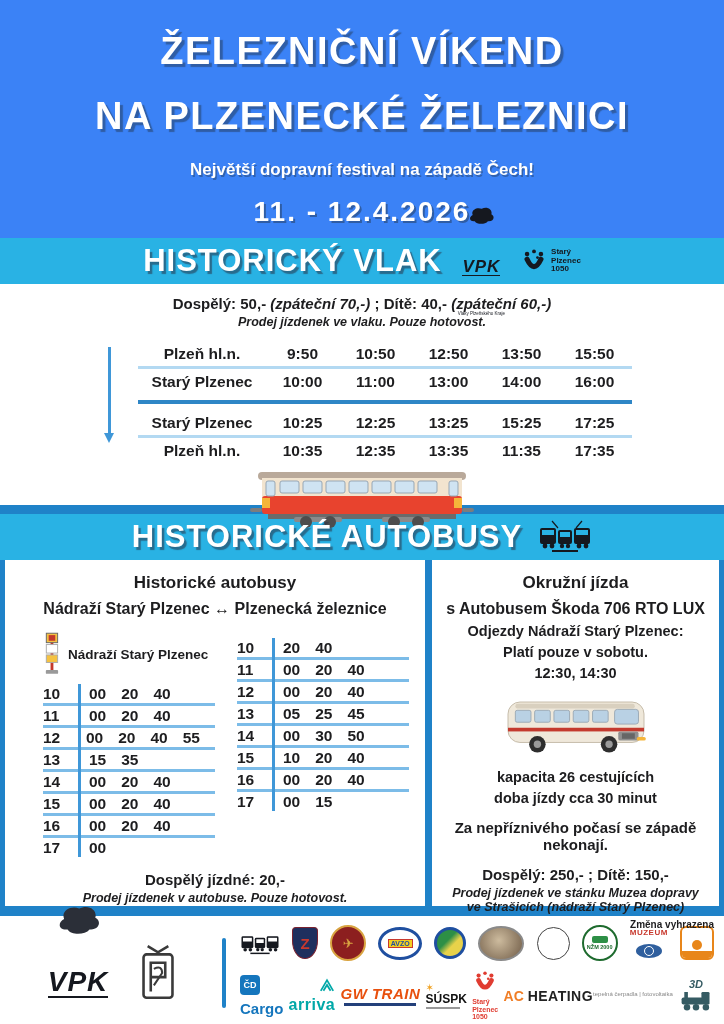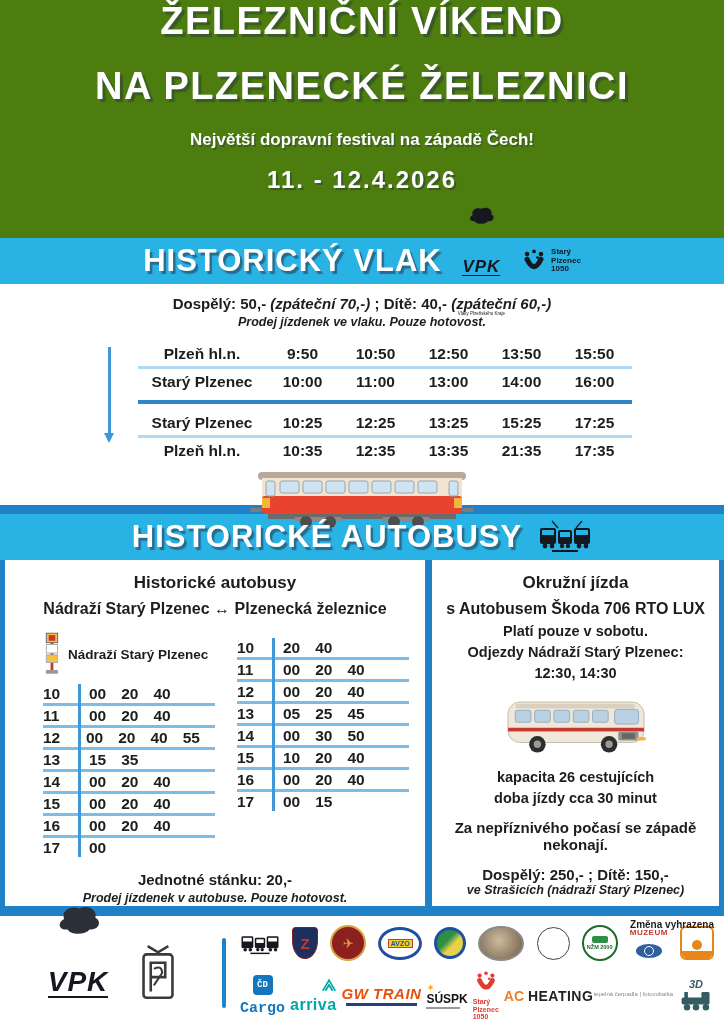--- a/index.html
+++ b/index.html
@@ -1,25 +1,25 @@
 <!DOCTYPE html>
 <html><head>
 <meta charset="utf-8">
 <style>
   html,body{margin:0;padding:0;background:#e9e9e9;}
   .poster{position:relative;width:724px;height:1024px;margin:0 auto;background:#fff;
     font-family:"Liberation Sans",sans-serif;color:#1d1d1f;overflow:hidden;}
 
   
-  .hero{height:238px;background:#4d7c0f;color:#fff;text-align:center;box-sizing:border-box;}
+  .hero{height:238px;background:#3b82f6;color:#fff;text-align:center;padding-top:30px;box-sizing:border-box;}
   .hero-title{font-size:38px;font-weight:bold;letter-spacing:1.5px;margin:0;
     text-shadow:3px 3px 1px rgba(33,48,66,.45);}
   .hero-title.l2{margin-top:22px;}
   .hero-sub{font-size:17px;font-weight:bold;margin-top:22px;text-shadow:1.5px 1.5px 0 rgba(33,48,66,.4);}
-  .hero-date{font-size:24px;font-weight:bold;margin-top:16px;letter-spacing:2px;text-shadow:2px 2px 0 rgba(33,48,66,.45);}
+  .hero-date{font-size:28px;font-weight:bold;margin-top:16px;letter-spacing:2px;text-shadow:2px 2px 0 rgba(33,48,66,.45);}
 
   
   .band{height:46px;background:#29b2e4;display:flex;align-items:center;justify-content:center;gap:16px;}
   .band-title{font-size:31px;font-weight:bold;color:#fff;letter-spacing:1px;
     text-shadow:2.5px 3px 1px rgba(40,50,70,.55);}
   .mini-logo{display:flex;flex-direction:column;align-items:center;line-height:1;gap:34px;}
   .vpk-abbr{font-size:17px;font-weight:bold;font-style:italic;color:#15181f;letter-spacing:1px;
     border-bottom:1.5px solid #15181f;}
   .vpk-sub{font-size:4.5px;color:#15181f;margin-top:1.5px;}
   .sp-logo{display:flex;align-items:center;gap:4px;}
@@ -102,21 +102,21 @@
   .nzm span{font-size:5.5px;font-weight:bold;color:#1e6b2e;}
   .muzeum{display:flex;flex-direction:column;align-items:center;gap:7px;}
   .muzeum .arc{font-size:8px;font-weight:bold;color:#c8392e;letter-spacing:.5px;}
   .muzeum .wheel{width:26px;height:14px;border-radius:50%;background:#2f5f9e;display:flex;align-items:center;justify-content:center;}
   .muzeum .wheel i{width:8px;height:8px;border-radius:50%;border:1.5px solid #fff;display:block;}
   .vespa{width:30px;height:30px;border:2px solid #e8861a;border-radius:6px;background:#fff;
     display:flex;flex-direction:column;align-items:center;justify-content:flex-end;overflow:hidden;}
   .vespa .rider{width:10px;height:10px;border-radius:50%;background:#e8861a;margin-bottom:1px;}
   .vespa .strip{width:100%;height:7px;background:#e8861a;}
   
-  .cd-cargo{display:flex;align-items:center;gap:5px;font-family:Liberation Mono, monospace;}
+  .cd-cargo{display:flex;align-items:flex-start;gap:5px;}
   .cd-sq{width:20px;height:20px;background:#1576bd;border-radius:4px;color:#fff;font-size:9px;font-weight:bold;
     display:flex;align-items:center;justify-content:center;}
   .cd-word{color:#1576bd;font-size:15px;font-weight:bold;}
   .arriva{display:flex;align-items:flex-end;gap:3px;color:#00a8a8;}
   .arriva-word{font-size:16px;font-weight:bold;letter-spacing:.5px;}
   .gw{display:flex;flex-direction:column;align-items:center;line-height:1;}
   .gw-word{color:#e8500e;font-size:15px;font-weight:bold;font-style:italic;letter-spacing:.5px;}
   .gw-sub{width:90%;height:3px;background:#23407a;margin-top:2px;}
   .suspk{display:flex;flex-direction:column;align-items:flex-start;line-height:1;}
   .suspk-star{color:#f0a01e;font-size:10px;}
@@ -202,21 +202,21 @@
             <span class="t-time">13:25</span>
             <span class="t-time">15:25</span>
             <span class="t-time">17:25</span>
           </div>
           <div class="t-sep"></div>
           <div class="t-row">
             <span class="t-station">Plzeň hl.n.</span>
             <span class="t-time">10:35</span>
             <span class="t-time">12:35</span>
             <span class="t-time">13:35</span>
-            <span class="t-time">21:35</span>
+            <span class="t-time">11:35</span>
             <span class="t-time">17:35</span>
           </div>
         </div>
     </div>
 
     <div class="train-art">
       <svg width="240" height="58" viewBox="0 0 240 58">
         <rect x="16" y="2" width="208" height="8" rx="4" fill="#b9a99a"></rect>
         <rect x="20" y="8" width="200" height="20" fill="#f2e4cf"></rect>
         <rect x="20" y="26" width="200" height="18" rx="3" fill="#e8432e"></rect>
@@ -414,31 +414,31 @@
                 <span class="b-hour">17</span>
                 <span class="b-mins">
                   <span class="b-min">00</span>
                   <span class="b-min">15</span>
                 </span>
               </div>
             </div>
         </div>
       </div>
 
-      <div class="fare">Jednotné stánku: 20,-</div>
+      <div class="fare">Dospělý jízdné: 20,-</div>
       <div class="note">Prodej jízdenek v autobuse. Pouze hotovost.</div>
     </div>
 
     <div class="v-divider"></div>
 
     <div class="bus-col bus-right">
       <p class="col-h">Okružní jízda</p>
       <div class="col-h2">s Autobusem Škoda 706 RTO LUX</div>
+      <p class="r-line">Odjezdy Nádraží Starý Plzenec:</p>
       <p class="r-line r-gap1">Platí pouze v sobotu.</p>
-      <p class="r-line">Odjezdy Nádraží Starý Plzenec:</p>
       <p class="r-line">12:30, 14:30</p>
 
       <div class="bus-art">
         <svg width="150" height="68" viewBox="0 0 160 74">
           <rect x="6" y="12" width="148" height="44" rx="13" fill="#efe8da" stroke="#c2b8a6"></rect>
           <rect x="14" y="14" width="130" height="5" rx="2.5" fill="#d9d0bf"></rect>
           <rect x="14" y="21" width="17" height="13" rx="2" fill="#b9d1e4" stroke="#9aa8b4"></rect>
           <rect x="35" y="21" width="17" height="13" rx="2" fill="#b9d1e4" stroke="#9aa8b4"></rect>
           <rect x="56" y="21" width="17" height="13" rx="2" fill="#b9d1e4" stroke="#9aa8b4"></rect>
           <rect x="77" y="21" width="17" height="13" rx="2" fill="#b9d1e4" stroke="#9aa8b4"></rect>
@@ -452,20 +452,21 @@
           <circle cx="116" cy="58" r="9" fill="#2e2e2e"></circle>
             <circle cx="116" cy="58" r="4" fill="#9a9a9a"></circle>
           <rect x="146" y="50" width="10" height="4" rx="2" fill="#f5b53a"></rect>
         </svg>
       </div>
 
       <p class="r-line">kapacita 26 cestujících</p>
       <p class="r-line">doba jízdy cca 30 minut</p>
       <p class="weather">Za nepříznivého počasí se západě nekonají.</p>
       <p class="r-price">Dospělý: 250,-  ; Dítě: 150,-</p>
+      <div class="note">Prodej jízdenek ve stánku Muzea dopravy</div>
       <div class="note" style="margin-top:0;">ve Strašicích (nádraží Starý Plzenec)</div>
     </div>
 
     <div class="edge"></div>
   </section>
 
   <div class="bar" style="height:10px;"></div>
 
   <footer class="footer">
     <div class="change-note">Změna vyhrazena</div>

